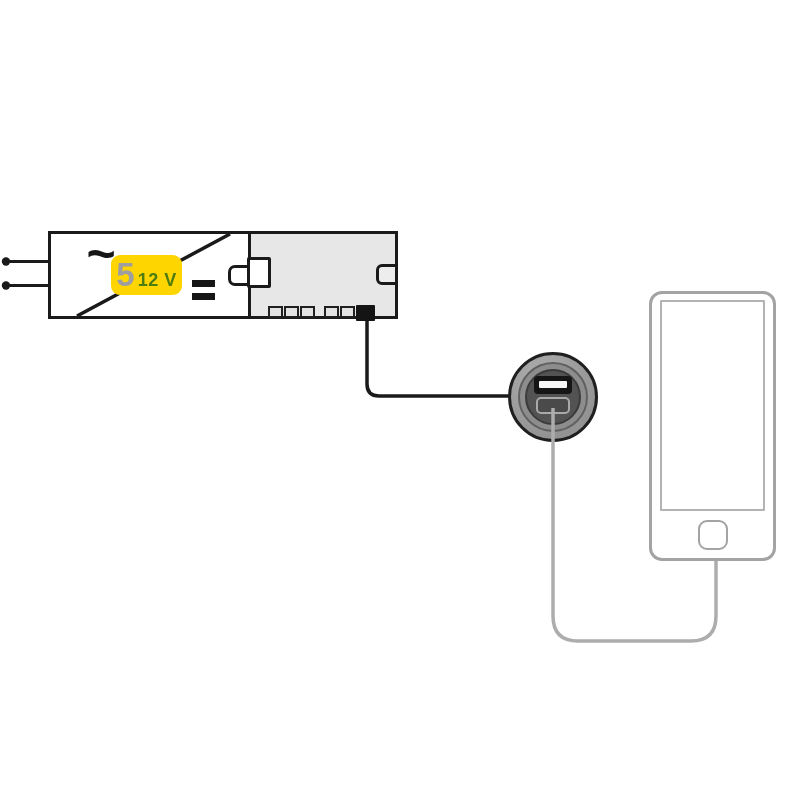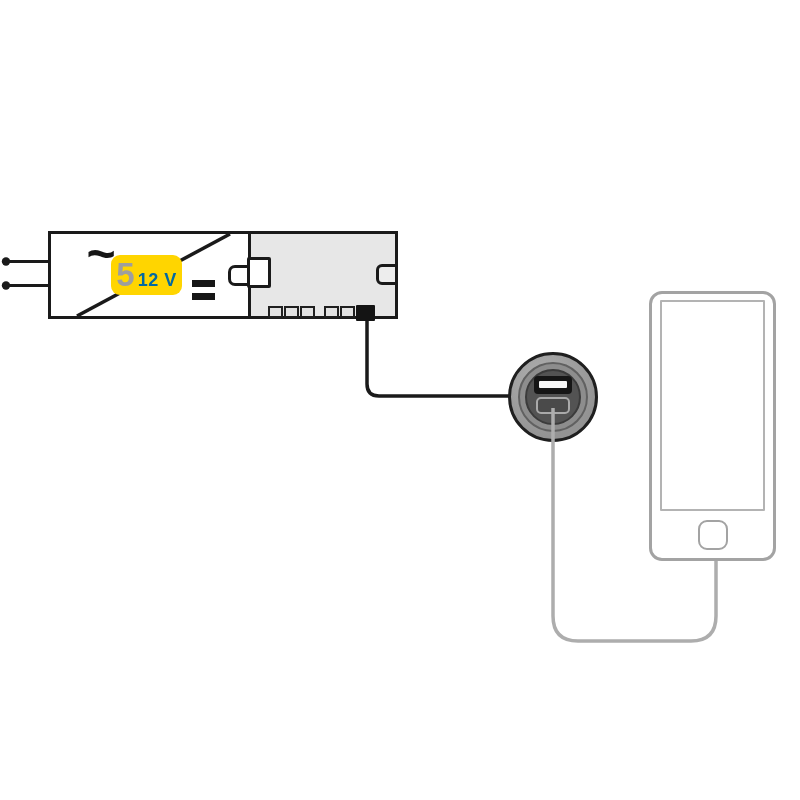--- a/index.html
+++ b/index.html
@@ -11,21 +11,21 @@
   .abs{position:absolute;box-sizing:border-box;}
 
   
   .psu{left:48px;top:231px;width:203px;height:88px;background:#ffffff;border:3px solid #1a1a1a;}
   .psu-diag{position:absolute;left:0;top:0;width:197px;height:82px;}
   .ac-symbol{position:absolute;left:20px;top:-6px;width:60px;height:52px;line-height:52px;
     font-size:50px;font-weight:700;color:#161616;text-align:center;}
   .badge{position:absolute;left:60px;top:21px;width:71px;height:40px;background:#ffd500;
     border-radius:9px;display:flex;align-items:baseline;justify-content:center;gap:3px;}
   .badge .big{font-size:33px;font-weight:700;color:#9e9e9e;line-height:40px;}
-  .badge .small{font-size:18px;font-weight:700;color:#0369a1;letter-spacing:0.5px;}
+  .badge .small{font-size:18px;font-weight:700;color:#4d7c0f;letter-spacing:0.5px;}
   .dc-symbol{position:absolute;left:141px;top:46px;width:23px;height:21px;}
   .dc-symbol .bar{position:absolute;left:0;width:23px;height:7px;background:#161616;}
   .dc-symbol .bar:nth-child(1){top:0;}
   .dc-symbol .bar:nth-child(2){top:13px;}
 
   
   .plug-tab{left:228px;top:265px;width:23px;height:21px;background:#ffffff;
     border:3px solid #1a1a1a;border-radius:7px 0 0 7px;}
   .socket-tab{left:247px;top:257px;width:24px;height:31px;background:#ffffff;
     border:3px solid #1a1a1a;border-radius:2px;}

